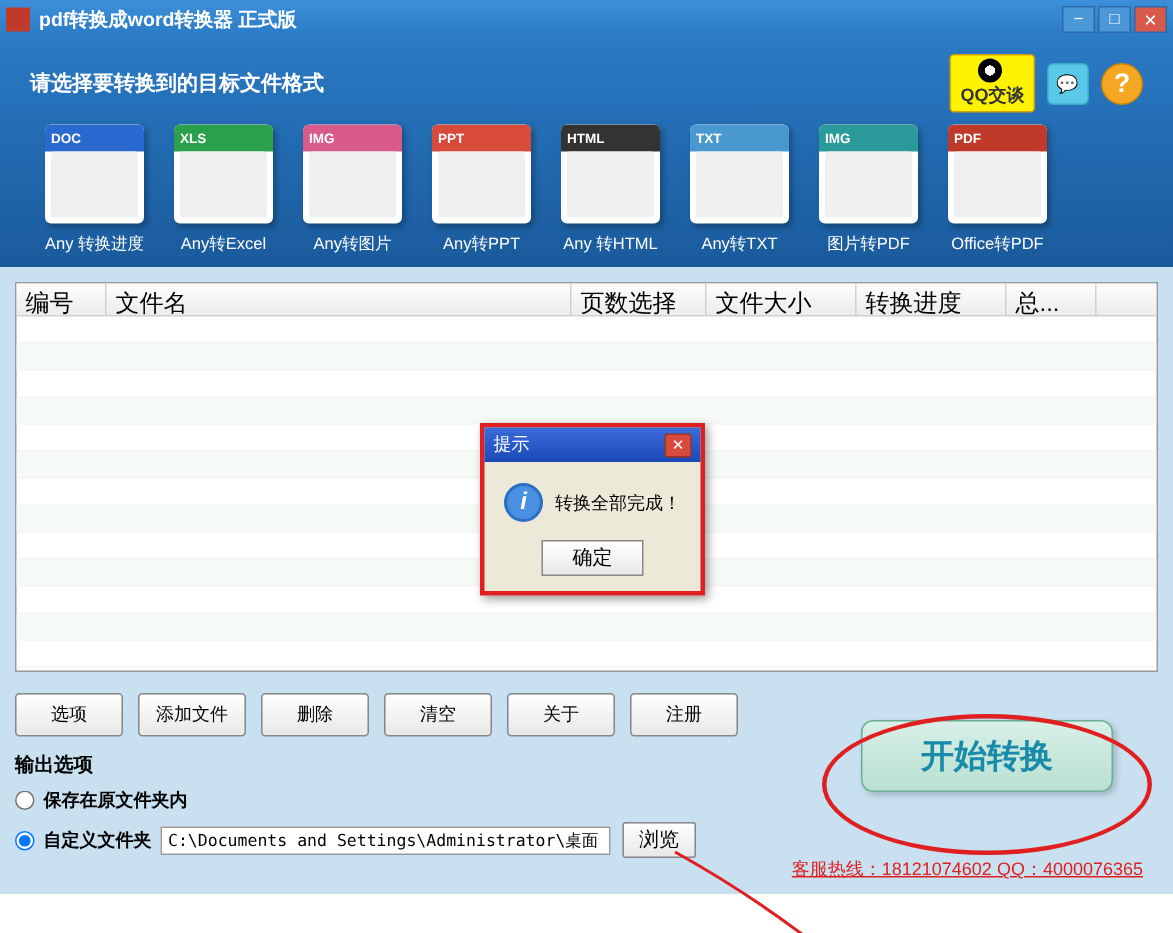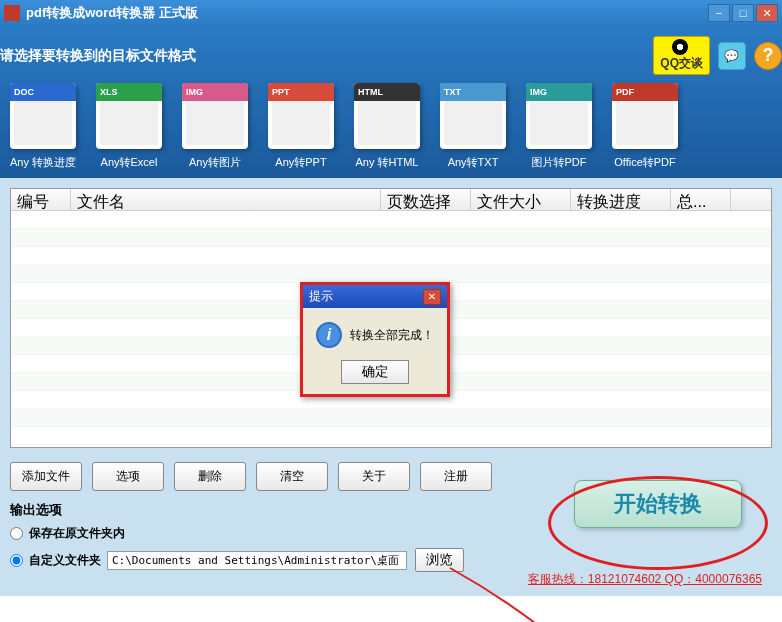--- a/index.html
+++ b/index.html
@@ -4,21 +4,21 @@
 <style>
 * { box-sizing: border-box; margin: 0; padding: 0; }
 body { font-family: "Microsoft YaHei", Arial, sans-serif; font-size: 12px; background: #fff; width: 782px; height: 622px; overflow: hidden; position: relative; }
 
 .titlebar { background: linear-gradient(#3b8fd8, #2a7ac4); height: 26px; display: flex; align-items: center; padding: 0 4px; color: #fff; }
 .titlebar .app-icon { width: 16px; height: 16px; background: #c0392b; margin-right: 6px; }
 .titlebar .title { font-weight: bold; font-size: 13px; flex: 1; }
 .titlebar .winbtn { width: 22px; height: 18px; background: #4a98d8; border: 1px solid #2d6aa8; margin-left: 2px; display: flex; align-items: center; justify-content: center; color: #fff; font-size: 11px; cursor: pointer; }
 .titlebar .winbtn.close { background: #d85a4a; }
 
-.header { background: linear-gradient(#2a7ac4, #1a5a9c); padding: 10px 0 8px; }
+.header { background: linear-gradient(#2a7ac4, #1a5a9c); padding: 10px 20px 8px; }
 .header-top { display: flex; align-items: center; margin-bottom: 8px; }
 .header-label { color: #fff; font-weight: bold; font-size: 14px; flex: 1; }
 .qq-btn { background: #fff200; border: 1px solid #d4a000; border-radius: 3px; padding: 2px 6px; display: flex; align-items: center; font-weight: bold; color: #333; margin-right: 8px; cursor: pointer; flex-direction: column; }
 .qq-btn .peng { width: 16px; height: 16px; background: radial-gradient(circle, #fff 30%, #000 30%); border-radius: 50%; margin-right: 3px; }
 .chat-btn { width: 28px; height: 28px; background: #5ac8e8; border-radius: 4px; margin-right: 8px; display: flex; align-items: center; justify-content: center; color: #fff; cursor: pointer; border: 1px solid #3aa8c8; }
 .help-btn { width: 28px; height: 28px; background: #f5a623; border-radius: 50%; display: flex; align-items: center; justify-content: center; color: #fff; font-weight: bold; font-size: 18px; cursor: pointer; border: 1px solid #d58600; }
 
 .formats { display: flex; gap: 0; }
 .fmt { width: 86px; text-align: center; cursor: pointer; }
 .fmt-icon { width: 66px; height: 66px; margin: 0 auto 6px; background: #fff; border-radius: 4px; box-shadow: 2px 2px 4px rgba(0,0,0,0.3); position: relative; overflow: hidden; }
@@ -42,21 +42,21 @@
 .radio-row { display: flex; align-items: center; margin-top: 6px; font-size: 12px; }
 .radio-row input[type=radio] { margin-right: 6px; }
 .path-input { margin-left: 6px; width: 300px; padding: 2px 4px; border: 1px solid #999; font-family: monospace; font-size: 11px; }
 .browse-btn { margin-left: 8px; padding: 2px 10px; border: 1px solid #888; background: linear-gradient(#fff,#e8e8e8); cursor: pointer; border-radius: 2px; }
 
 .start-btn { position: absolute; right: 40px; bottom: 68px; width: 168px; height: 48px; background: linear-gradient(#d8f0e8, #b8e0d0); border: 1px solid #6ab090; border-radius: 8px; display: flex; align-items: center; justify-content: center; font-size: 22px; color: #1a8aaa; font-weight: bold; cursor: pointer; box-shadow: 2px 2px 4px rgba(0,0,0,0.2); }
 .start-oval { position: absolute; right: 14px; bottom: 26px; width: 220px; height: 94px; border: 3px solid #e02020; border-radius: 50%; pointer-events: none; }
 
 .hotline { position: absolute; right: 20px; bottom: 8px; color: #e02020; font-size: 12px; text-decoration: underline; }
 
-.dialog { position: absolute; left: 300px; top: 282px; width: 150px; border: 3px solid #e02020; background: #ece9d8; box-shadow: 2px 2px 6px rgba(0,0,0,0.4); }
+.dialog { position: absolute; left: 320px; top: 282px; width: 150px; border: 3px solid #e02020; background: #ece9d8; box-shadow: 2px 2px 6px rgba(0,0,0,0.4); }
 .dlg-title { background: linear-gradient(#3b6bd8, #1a4ab8); color: #fff; padding: 3px 6px; display: flex; align-items: center; font-size: 12px; }
 .dlg-close { margin-left: auto; width: 18px; height: 16px; background: #d84a3a; border: 1px solid #a83020; color: #fff; display: flex; align-items: center; justify-content: center; font-size: 10px; cursor: pointer; border-radius: 2px; }
 .dlg-body { padding: 14px 10px 10px; text-align: center; }
 .dlg-info { display: flex; align-items: center; justify-content: center; gap: 8px; margin-bottom: 12px; }
 .info-icon { width: 26px; height: 26px; border-radius: 50%; background: #4a90e2; border: 2px solid #2a70c2; color: #fff; display: flex; align-items: center; justify-content: center; font-weight: bold; font-size: 16px; font-style: italic; }
 .dlg-ok { padding: 2px 20px; border: 1px solid #888; background: linear-gradient(#fff,#e8e8e8); cursor: pointer; }
 
 .arrow-svg { position: absolute; left: 420px; top: 380px; width: 240px; height: 170px; pointer-events: none; }
 </style>
 </head>
@@ -163,22 +163,22 @@
         <div class="trow"></div>
         <div class="trow"></div>
         <div class="trow"></div>
         <div class="trow"></div>
         <div class="trow"></div>
         <div class="trow"></div>
       </div>
   </div>
 
   <div class="btn-row">
+    <div class="btn">选项</div>
     <div class="btn">添加文件</div>
-    <div class="btn">选项</div>
     <div class="btn">删除</div>
     <div class="btn">清空</div>
     <div class="btn">关于</div>
     <div class="btn">注册</div>
   </div>
 
   <div class="out-section">
     <div class="out-label">输出选项</div>
     <div class="radio-row">
       <input type="radio" name="out" style="">

